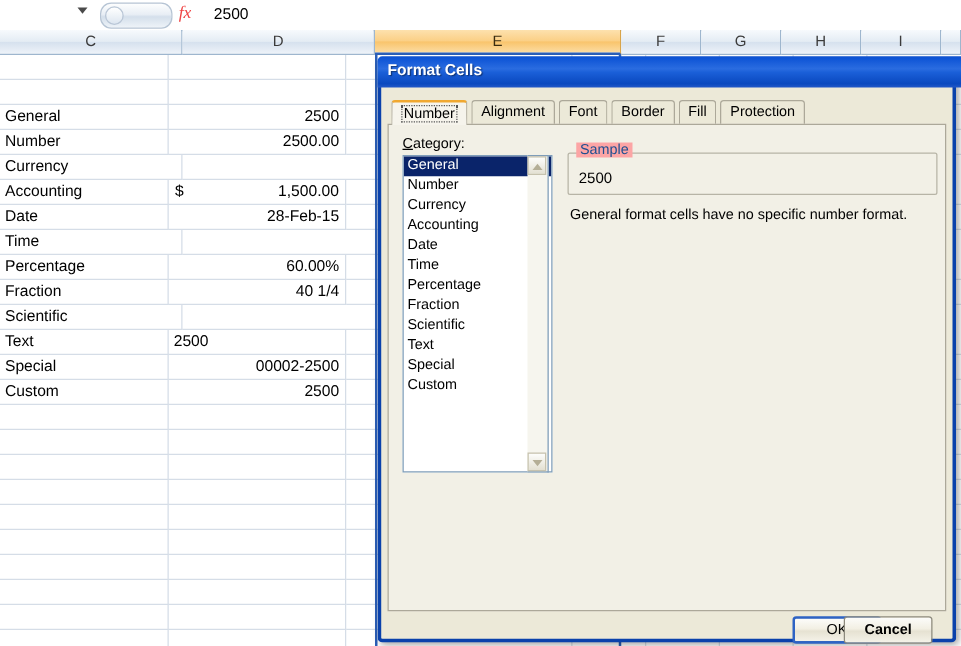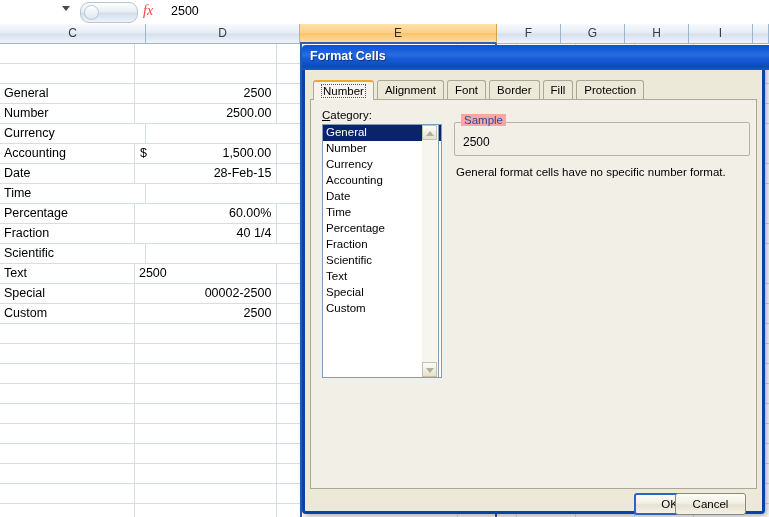--- a/index.html
+++ b/index.html
@@ -190,21 +190,21 @@
 
   
   .dlgbtn{
     position:absolute;top:445px;width:71px;height:22px;
     background:linear-gradient(to bottom,#fcfcfa 0%,#f2efe3 45%,#e6e2d2 55%,#f4f2e8 100%);
     border:1px solid #8d8a7d;border-radius:3px;box-sizing:border-box;
     font-size:11.5px;color:#000;text-align:center;line-height:20px;
     cursor:pointer;
   }
   #ok-button{left:302px;border:2px solid #2e63c4;line-height:18px;margin-left:27px;}
-  #cancel-button{left:370px;}
+  #cancel-button{left:370px;font-weight:bold;}
 </style>
 </head>
 <body>
 
 <div id="formula-bar">
   <div id="name-box-area"></div>
   <div id="namebox-arrow"></div>
   <div id="fb-buttons"></div>
   <div id="fb-circle"></div>
   <div id="fx-symbol">fx</div>

